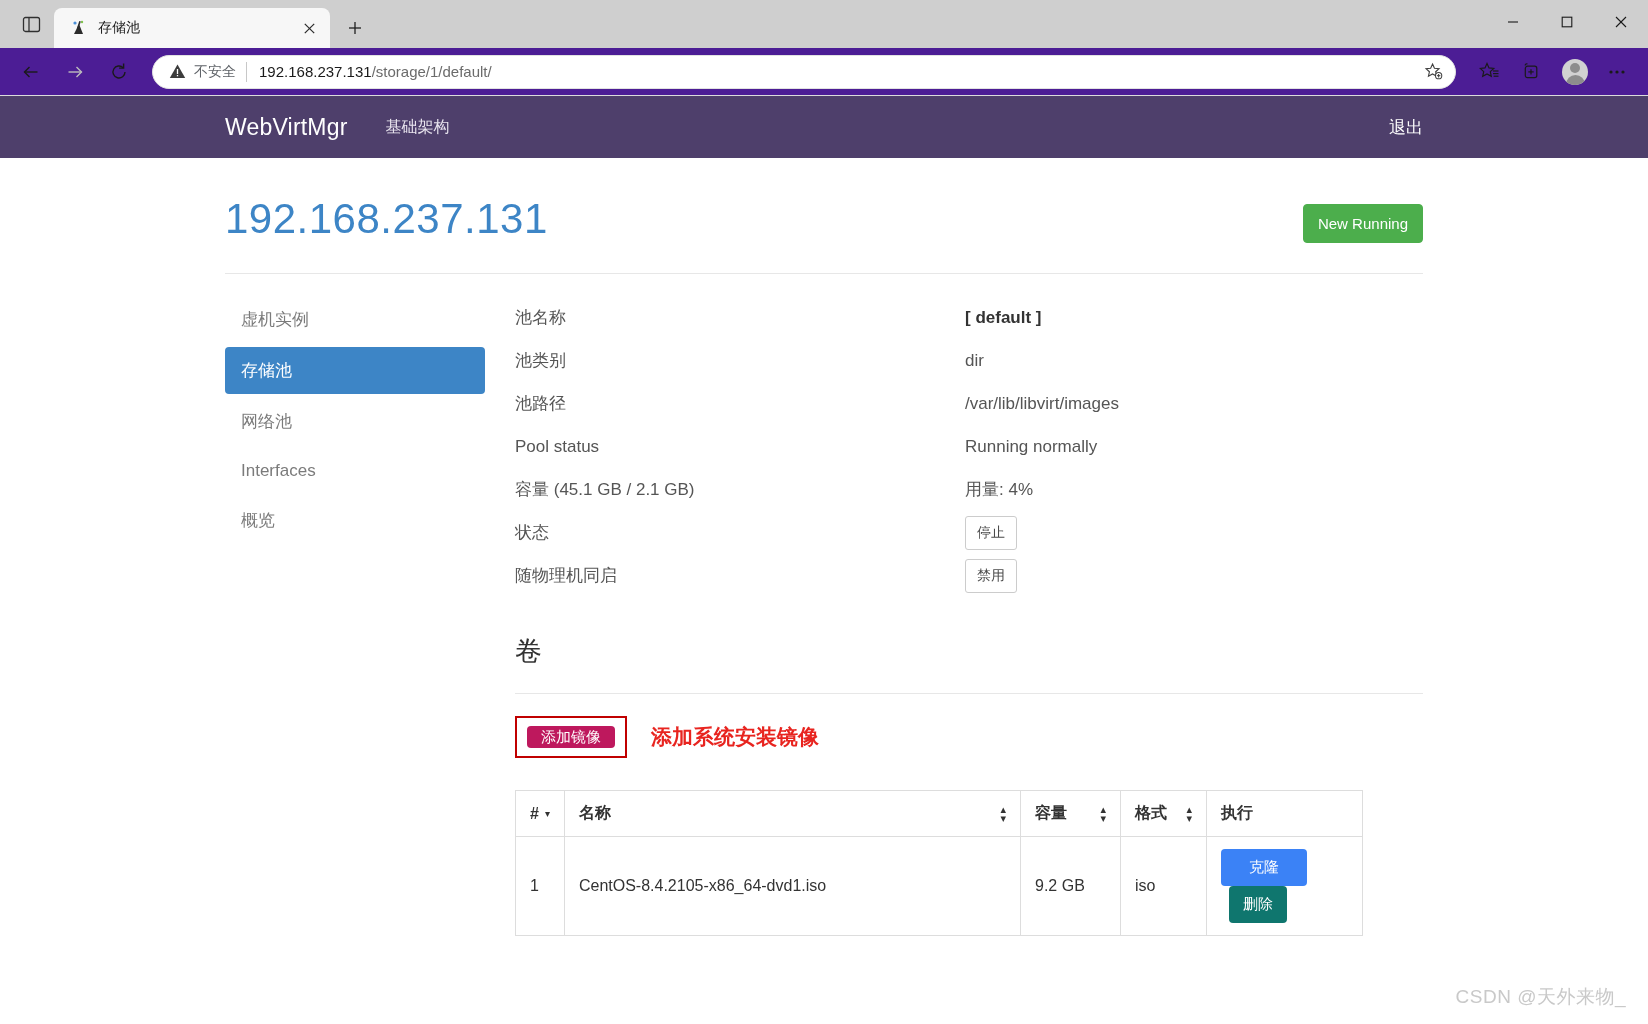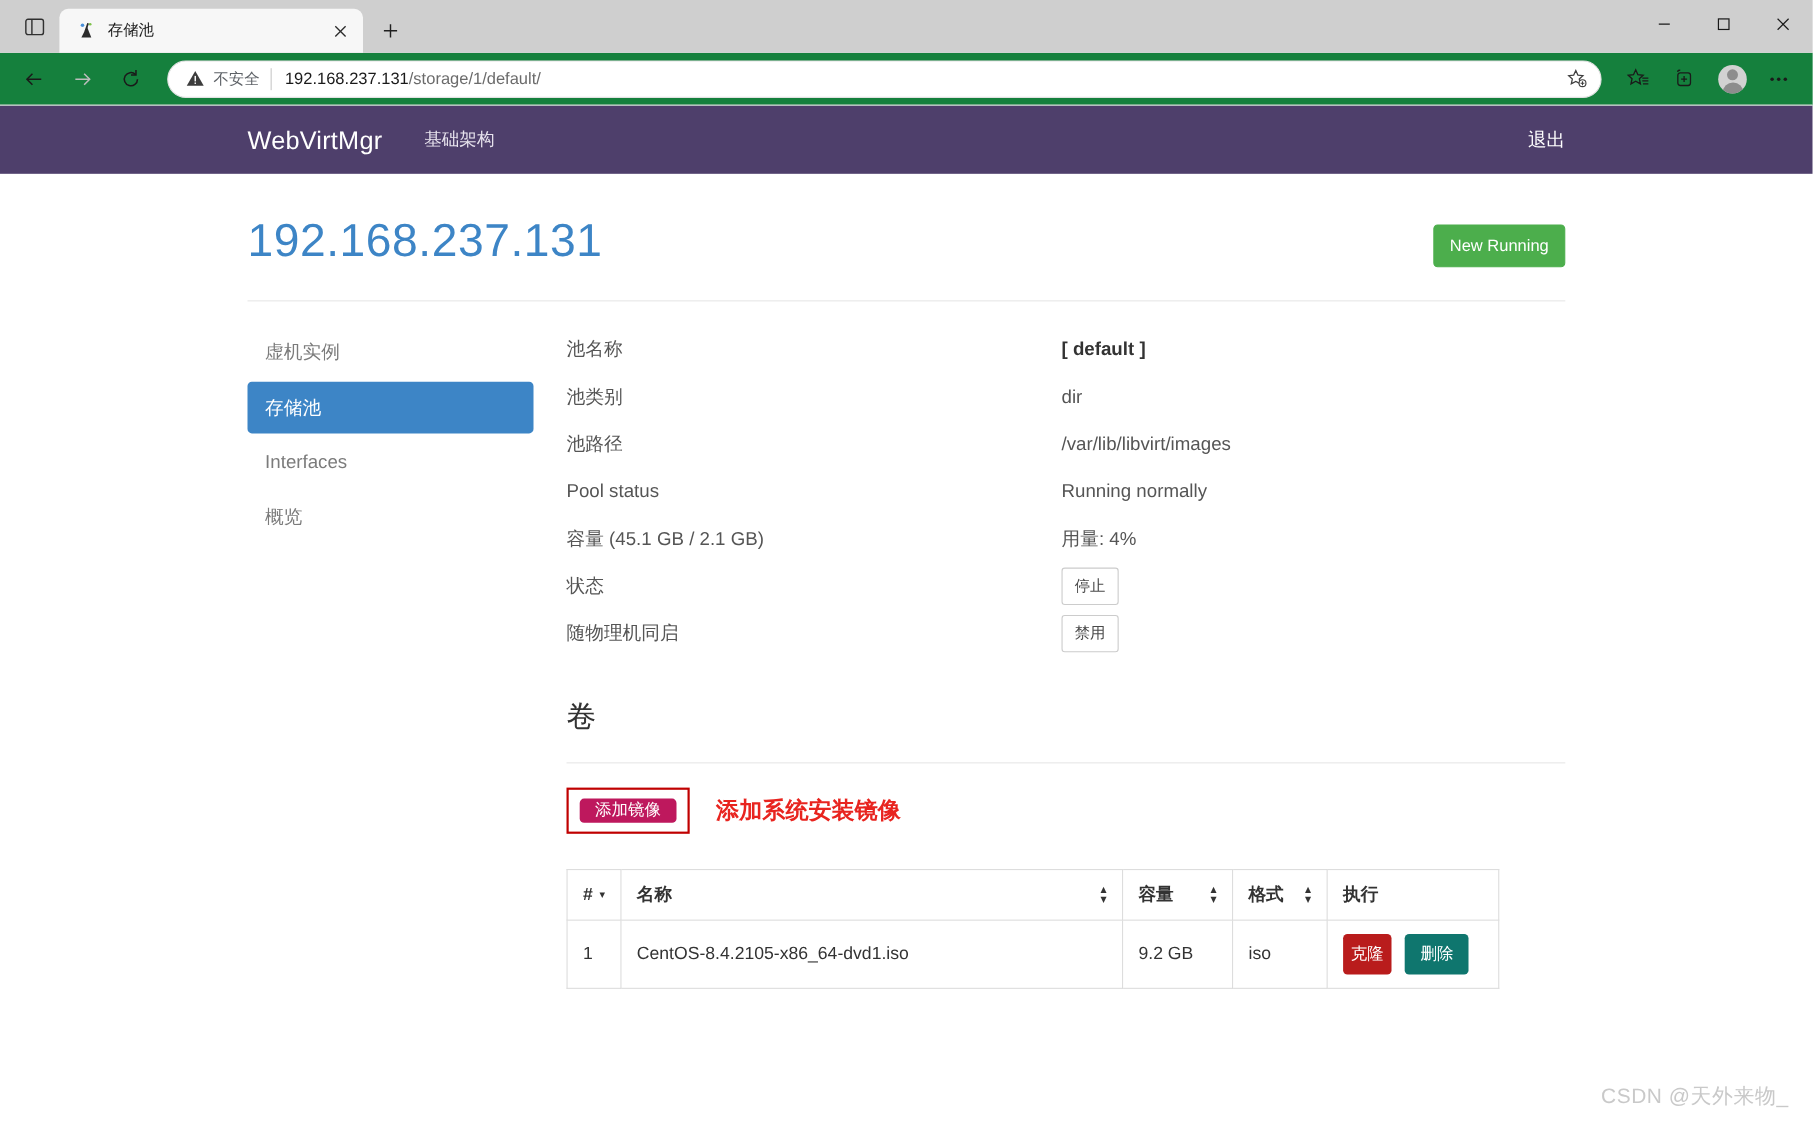--- a/index.html
+++ b/index.html
@@ -59,21 +59,21 @@
     display: flex; height: 44px;
   }
   .win-btn {
     width: 54px; height: 44px;
     display: flex; align-items: center; justify-content: center;
     color: #1a1a1a;
   }
 
   .toolbar {
     height: 48px; flex: 0 0 48px;
-    background: #15803d;
+    background: #4c1d95;
     display: flex; align-items: center;
     padding: 0 12px;
     border-bottom: 1px solid #dcdcdc;
   }
   .nav-btn {
     width: 38px; height: 38px; margin-right: 6px;
     display: flex; align-items: center; justify-content: center;
     border-radius: 5px; color: #1a1a1a;
   }
   .nav-btn.disabled { color: #bdbdbd; }
@@ -199,22 +199,22 @@
   .sort-caret { margin-left: 6px; font-size: 10px; color:#333; line-height:1; }
   .sort-updown { margin-left: auto; font-size: 11px; color:#333; line-height:1;
                  display:flex; flex-direction:column; }
   .sort-updown span { line-height: .75; }
   .col-num { width: 46px; }
   .col-cap { width: 100px; }
   .col-fmt { width: 86px; }
   .col-act { width: 156px; }
   td.actions { padding: 9px 12px; }
   .btn-info {
-    background: #b91c1c; border-color: #7bb3de; color: #fff;
-    padding: 9px 7px; font-size: 15px; border-radius: 4px; display:inline-block;
+    background: #3b82f6; border-color: #7bb3de; color: #fff;
+    padding: 9px 28px; font-size: 15px; border-radius: 4px; display:inline-block;
   }
   .btn-danger {
     background: #0f766e; border-color: #e14b4b; color: #fff;
     padding: 9px 14px; font-size: 15px; border-radius: 4px; display:inline-block;
     margin-left: 8px;
   }
   .watermark {
     position: absolute; right: 22px; bottom: 14px;
     color: #c9c9c9; font-size: 19px; letter-spacing: .5px;
   }
@@ -363,20 +363,21 @@
         <div class="page-title">192.168.237.131</div>
         <div class="btn btn-success">New Running</div>
       </div>
       <div class="hr"></div>
 
       <div class="body-grid">
 
         <div class="side-nav">
           <div class="side-item">虚机实例</div>
           <div class="side-item active">存储池</div>
+          <div class="side-item">网络池</div>
           <div class="side-item">Interfaces</div>
           <div class="side-item">概览</div>
         </div>
 
         <div class="detail">
 
           <div class="drow">
             <div class="dlabel">池名称</div>
             <div class="dvalue"><b>[ default ]</b></div>
           </div>

